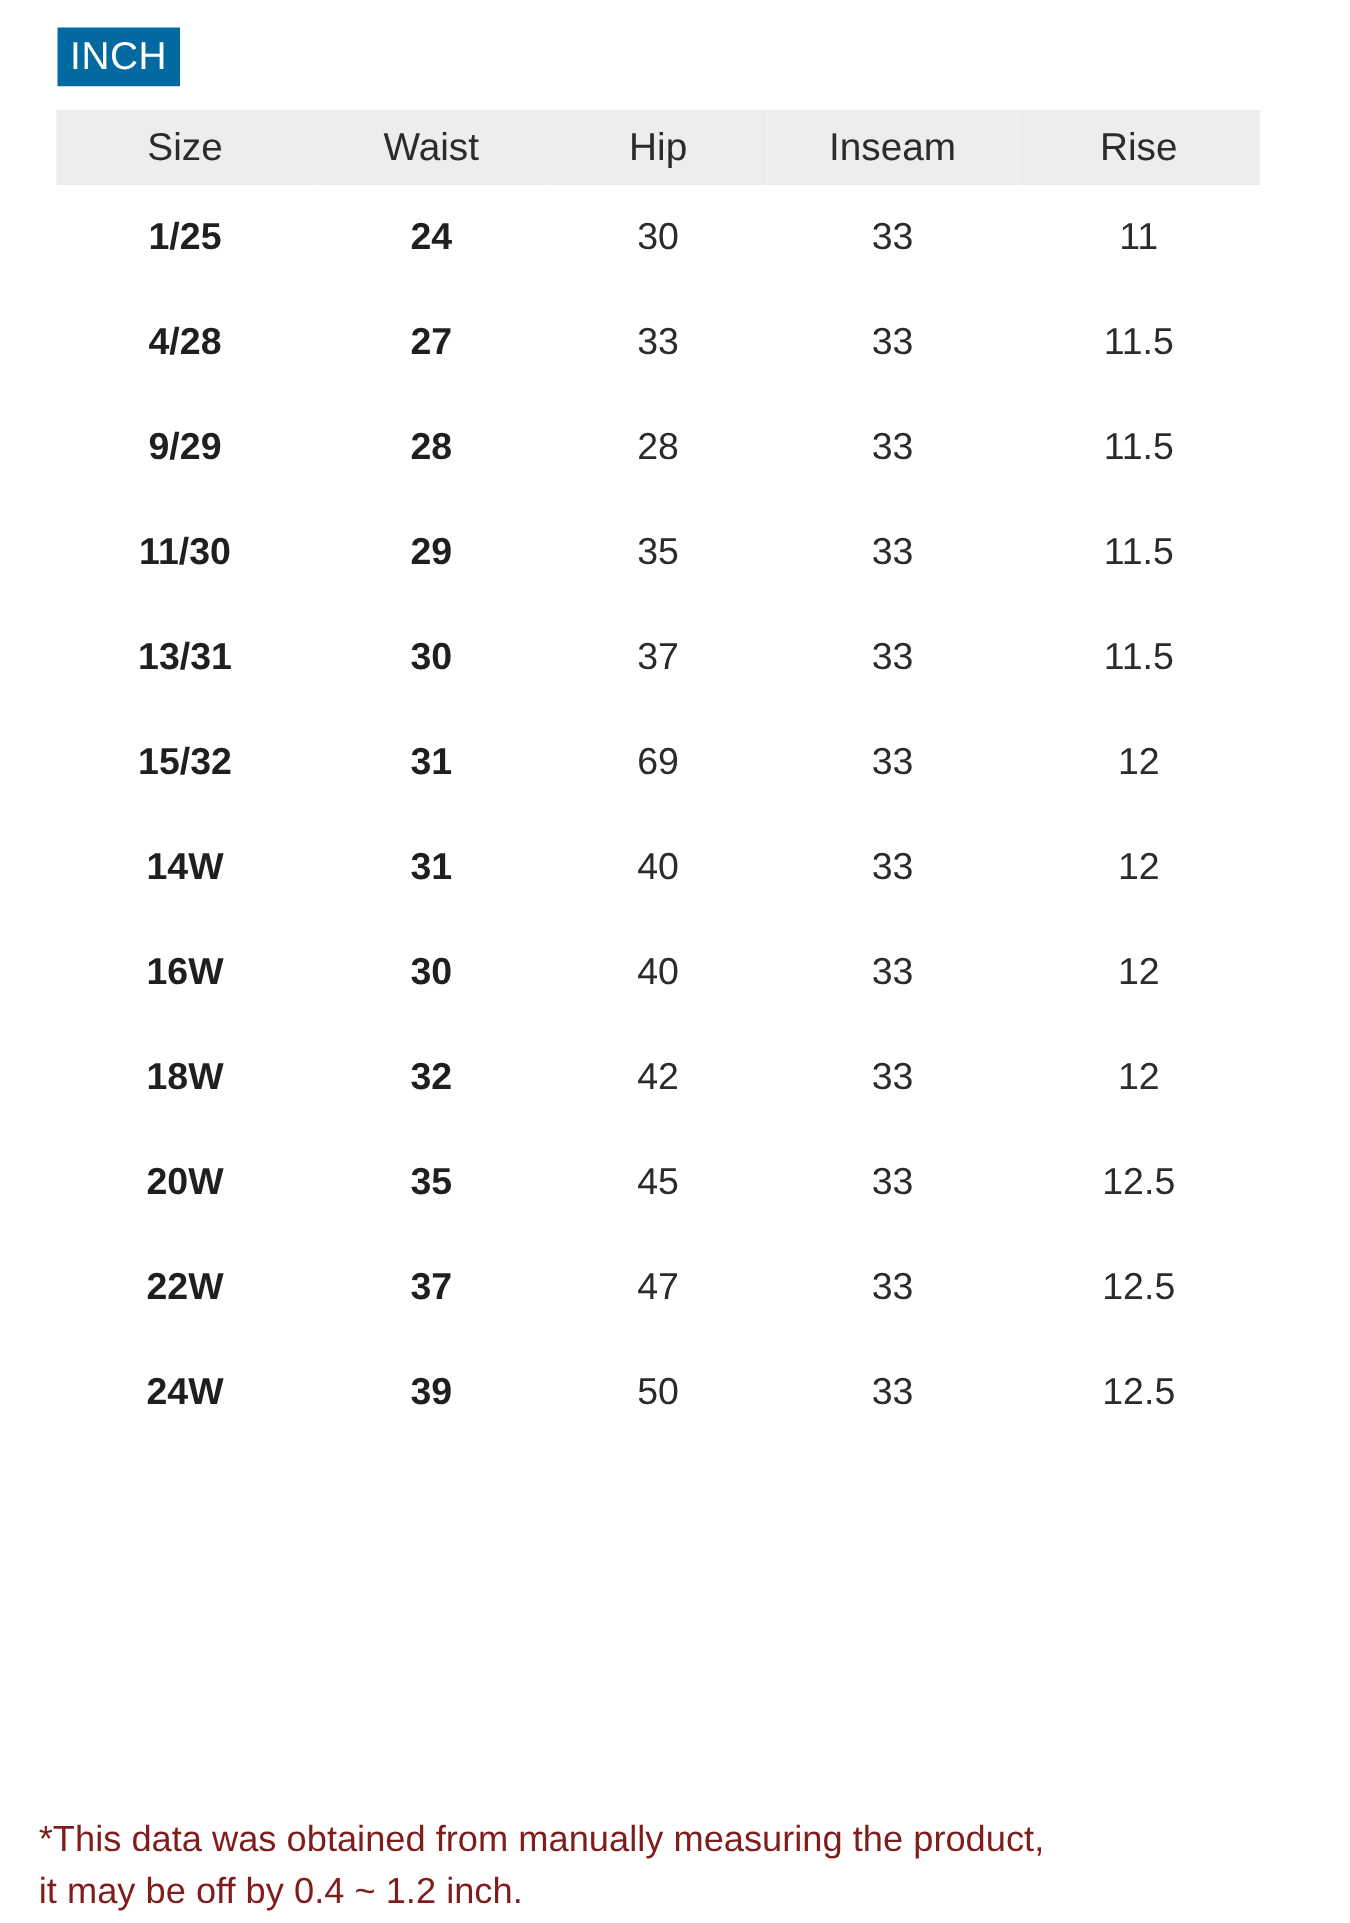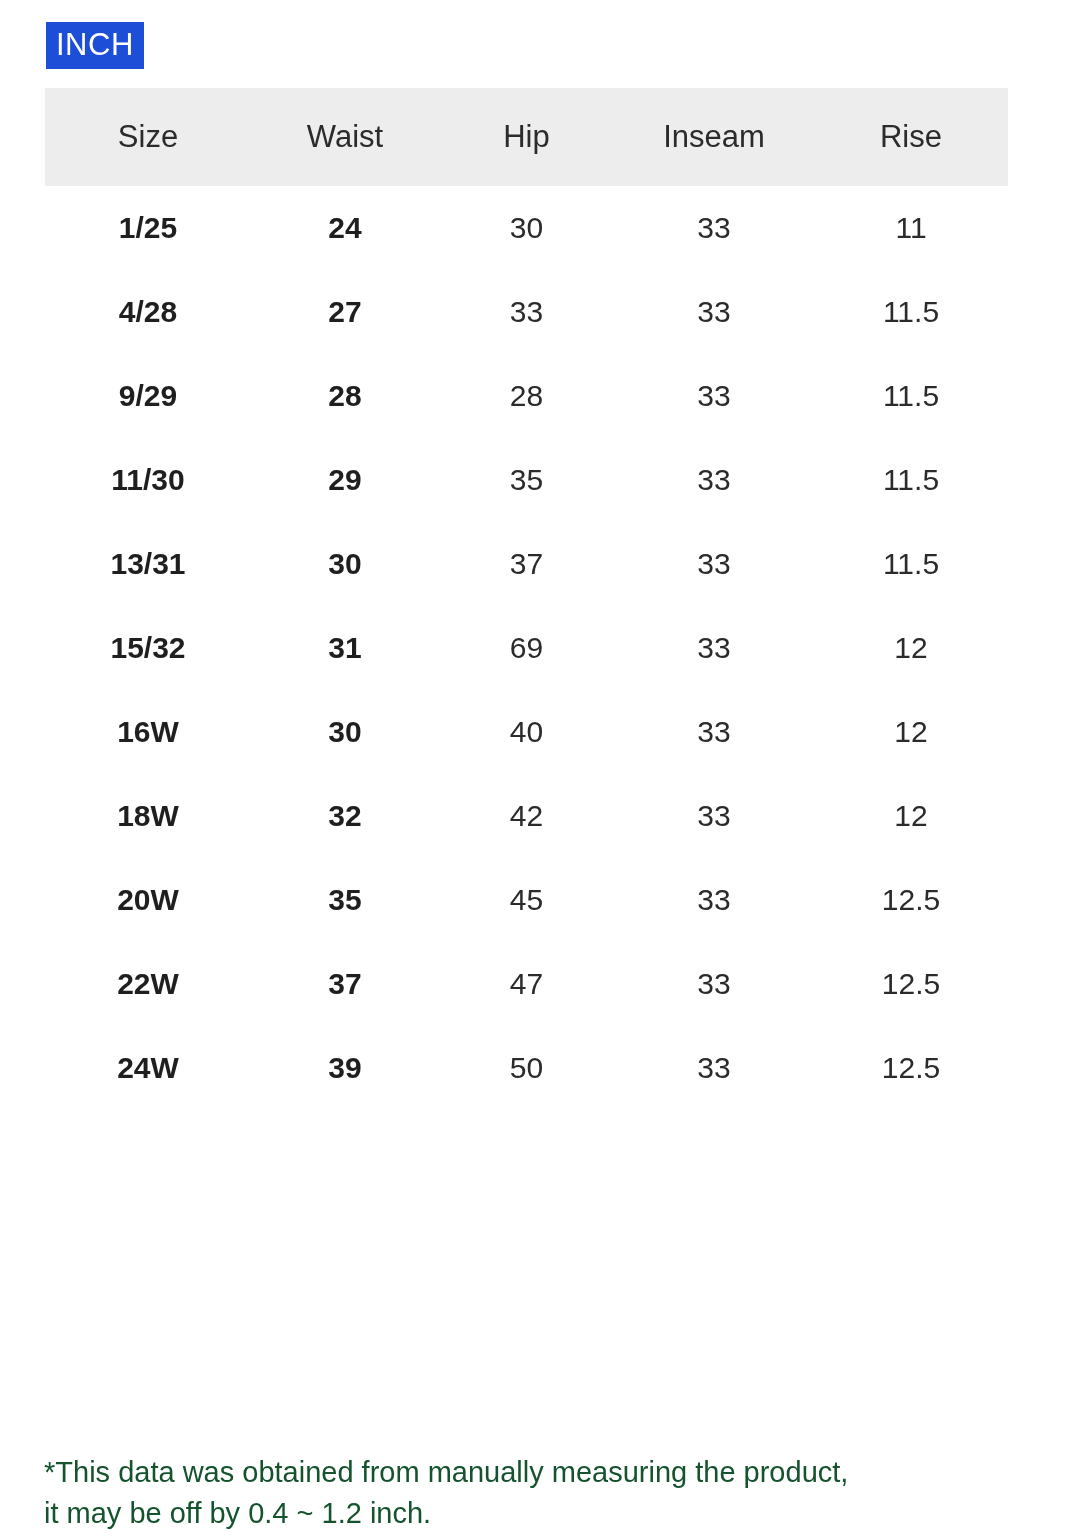--- a/index.html
+++ b/index.html
@@ -25,21 +25,21 @@
   }
 
   
   .unit-badge-wrap {
     position: absolute;
     left: 46px;
     top: 22px;
   }
   .unit-badge {
     display: inline-block;
-    background: #1d4ed8;
+    background: #0369a1;
     color: #ffffff;
     font-size: 31px;
     line-height: 1;
     letter-spacing: 0.5px;
     padding: 7px 10px 9px 10px;
     font-weight: 400;
   }
 
   
   .size-table {
@@ -51,21 +51,21 @@
     table-layout: fixed;
   }
   .size-table col.c-size   { width: 206px; }
   .size-table col.c-waist  { width: 188px; }
   .size-table col.c-hip    { width: 175px; }
   .size-table col.c-inseam { width: 200px; }
   .size-table col.c-rise   { width: 194px; }
 
   .size-table thead th {
     background: #ededed;
-    height: 98px;
+    height: 60px;
     font-size: 31px;
     font-weight: 400;
     color: #2b2b2b;
     text-align: center;
     vertical-align: middle;
     padding: 0;
     border: none;
   }
 
   .size-table tbody td {
@@ -80,26 +80,26 @@
   }
   .size-table tbody td.col-size,
   .size-table tbody td.col-waist {
     font-weight: bold;
     color: #1f1f1f;
   }
 
   
   .footnote {
     position: absolute;
-    left: 44px;
+    left: 31px;
     top: 1452px;
     width: 980px;
     font-size: 29px;
     line-height: 1.42;
-    color: #14532d;
+    color: #7f1d1d;
     font-weight: 400;
     white-space: pre-line;
   }
 </style>
 </head>
 <body>
 
 <div class="page">
 
   <div class="unit-badge-wrap">
@@ -160,20 +160,27 @@
           <td class="col-rise">11.5</td>
         </tr>
         <tr>
           <td class="col-size">15/32</td>
           <td class="col-waist">31</td>
           <td class="col-hip">69</td>
           <td class="col-inseam">33</td>
           <td class="col-rise">12</td>
         </tr>
         <tr>
+          <td class="col-size">14W</td>
+          <td class="col-waist">31</td>
+          <td class="col-hip">40</td>
+          <td class="col-inseam">33</td>
+          <td class="col-rise">12</td>
+        </tr>
+        <tr>
           <td class="col-size">16W</td>
           <td class="col-waist">30</td>
           <td class="col-hip">40</td>
           <td class="col-inseam">33</td>
           <td class="col-rise">12</td>
         </tr>
         <tr>
           <td class="col-size">18W</td>
           <td class="col-waist">32</td>
           <td class="col-hip">42</td>

